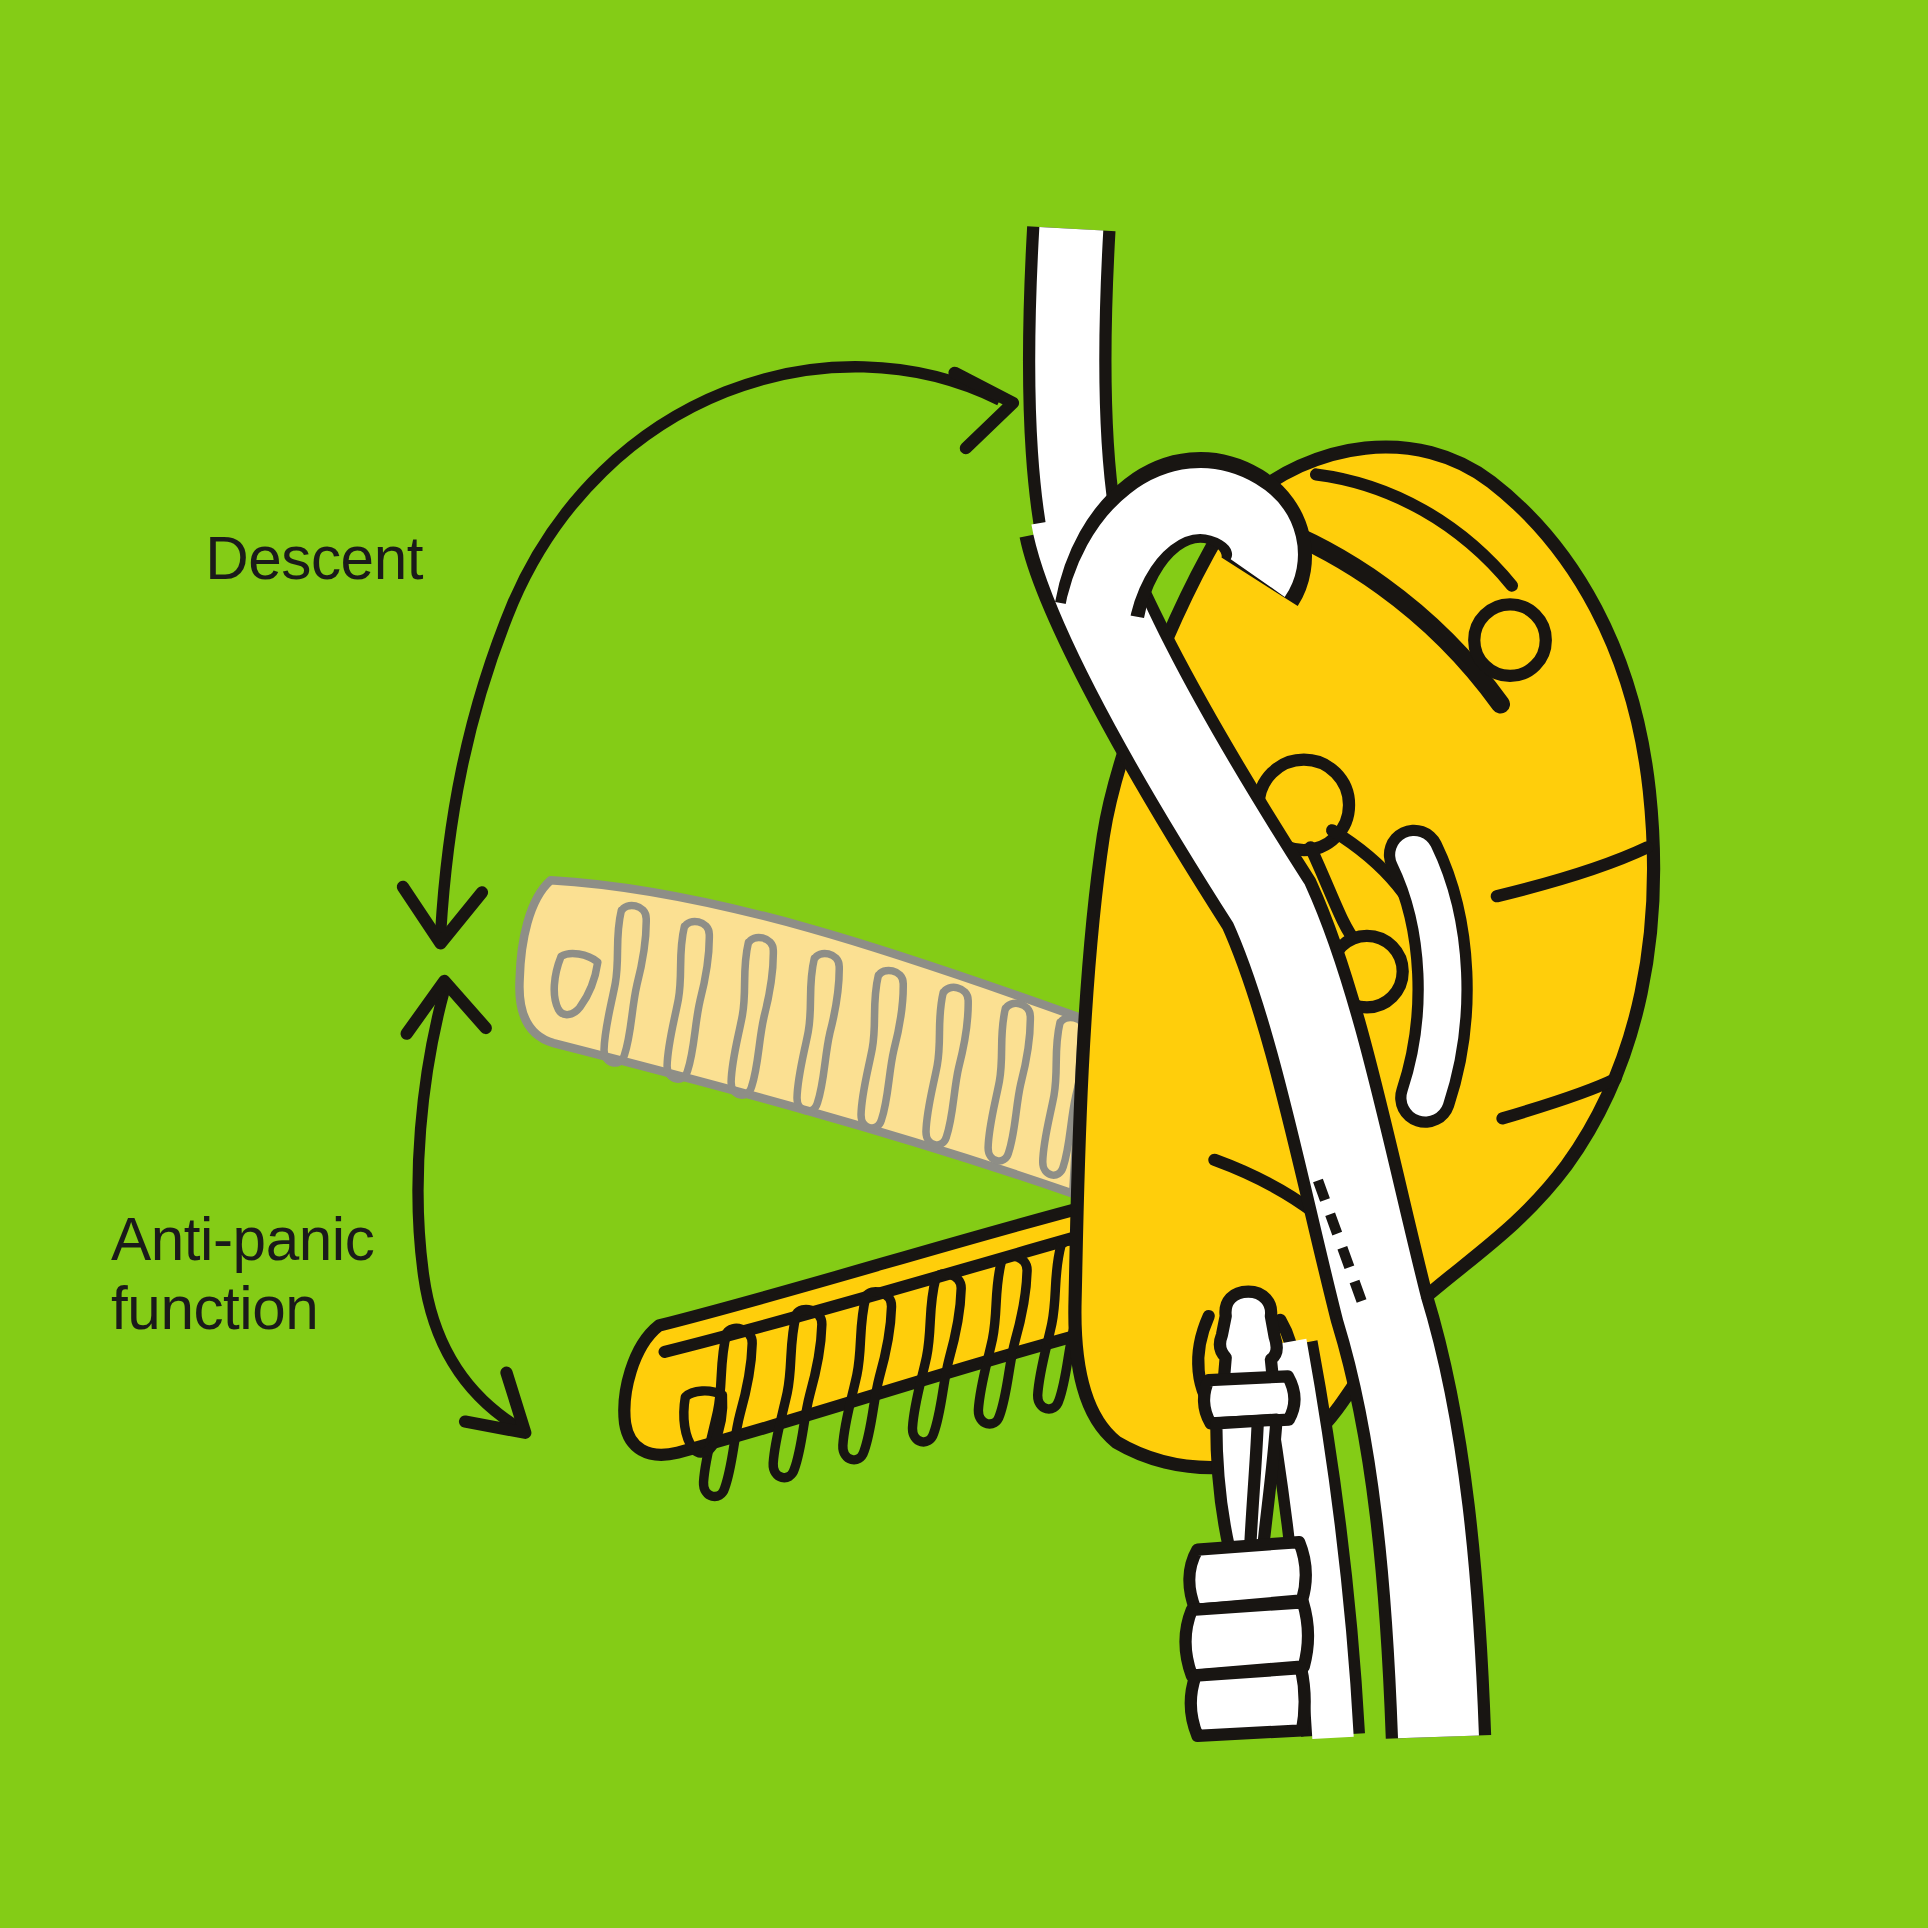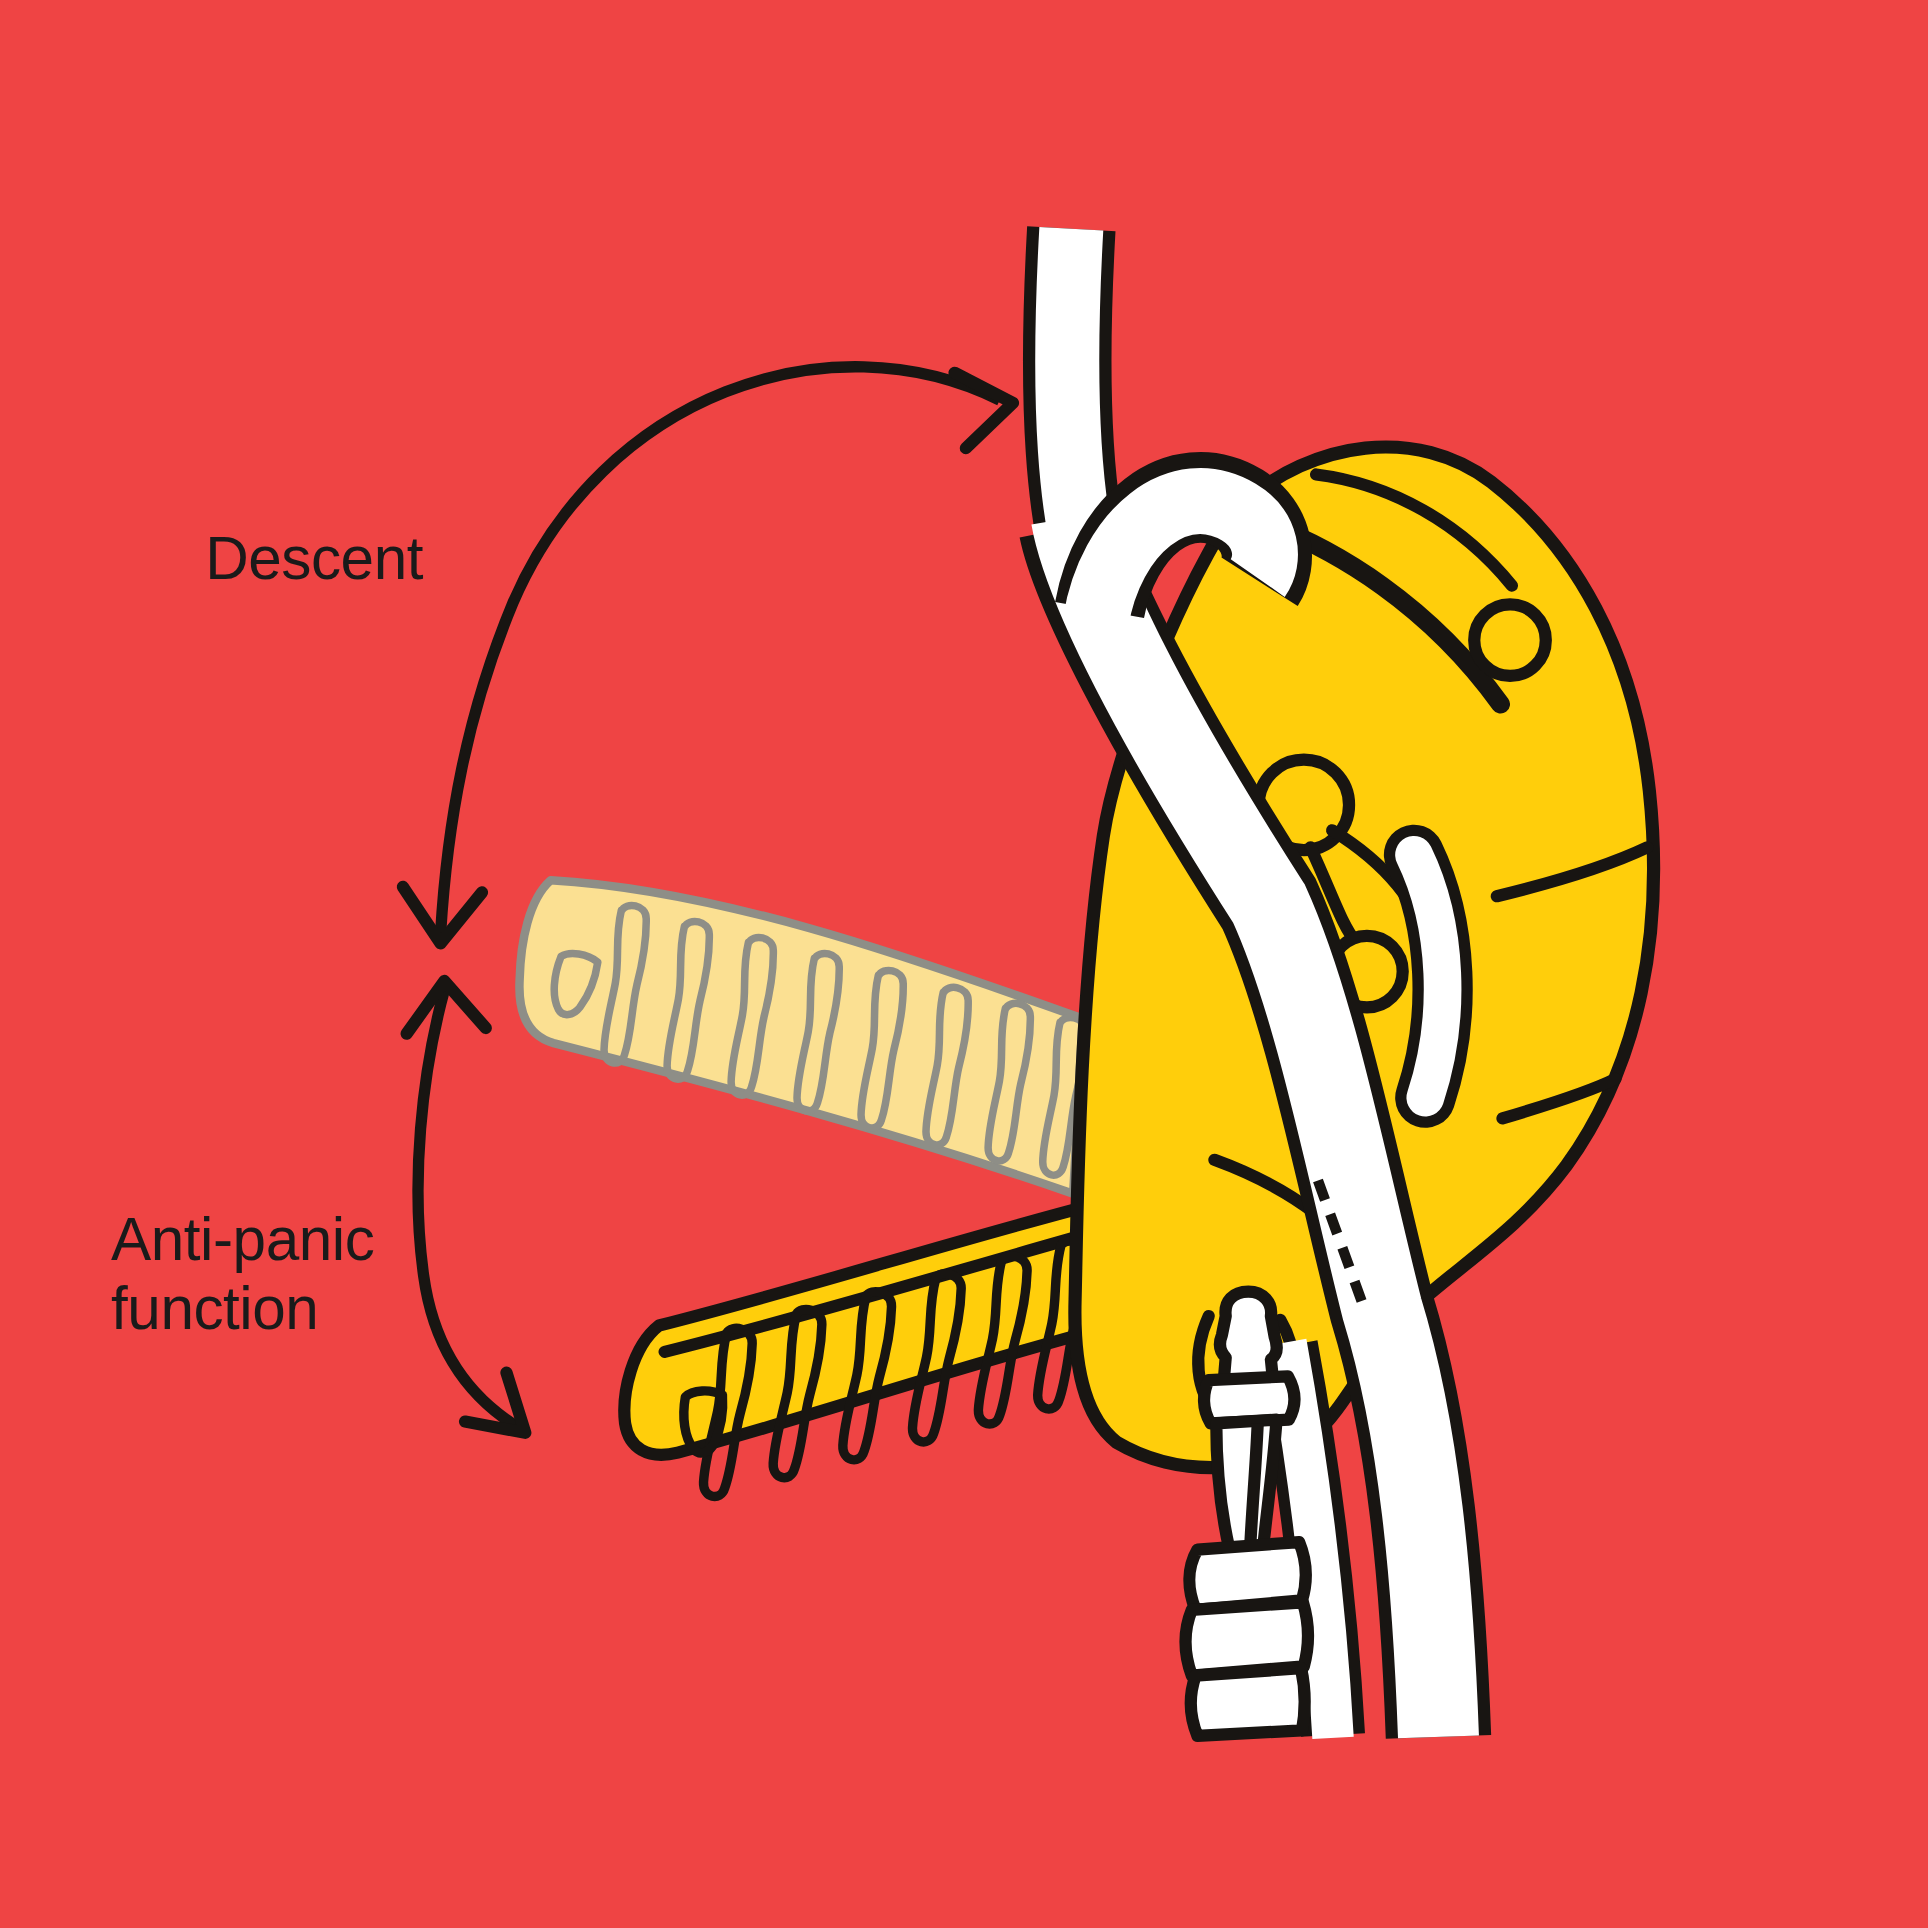--- a/index.html
+++ b/index.html
@@ -1,16 +1,16 @@
 <!DOCTYPE html>
 <html style="font-size:15px"><head>
 <meta charset="utf-8">
 <style>
   html,body{margin:0;padding:0;background:#ffffff;}
-  .stage{width:1928px;height:1928px;position:relative;background:#ef4444;overflow:hidden;}
+  .stage{width:1928px;height:1928px;position:relative;background:#84cc16;overflow:hidden;}
   svg{display:block;}
   .label{font-family:"Liberation Sans",sans-serif;font-size:64px;fill:#1a1a1a;letter-spacing:-0.5px;}
   .arc{stroke:#181512;stroke-width:12;fill:none;}
   .arrowhead{stroke:#181512;stroke-width:13;fill:none;stroke-linecap:round;stroke-linejoin:round;}
   .outline13{stroke:#181512;stroke-width:13;fill:none;stroke-linecap:round;}
   .thick20{stroke:#181512;stroke-width:20;fill:none;stroke-linecap:round;}
   .ghostline{stroke:#8e8e87;stroke-width:8;fill:none;stroke-linejoin:round;}
   .solidslot{stroke:#181512;stroke-width:10;fill:none;stroke-linejoin:round;}
   .white-fill{fill:#ffffff;}
 </style>

